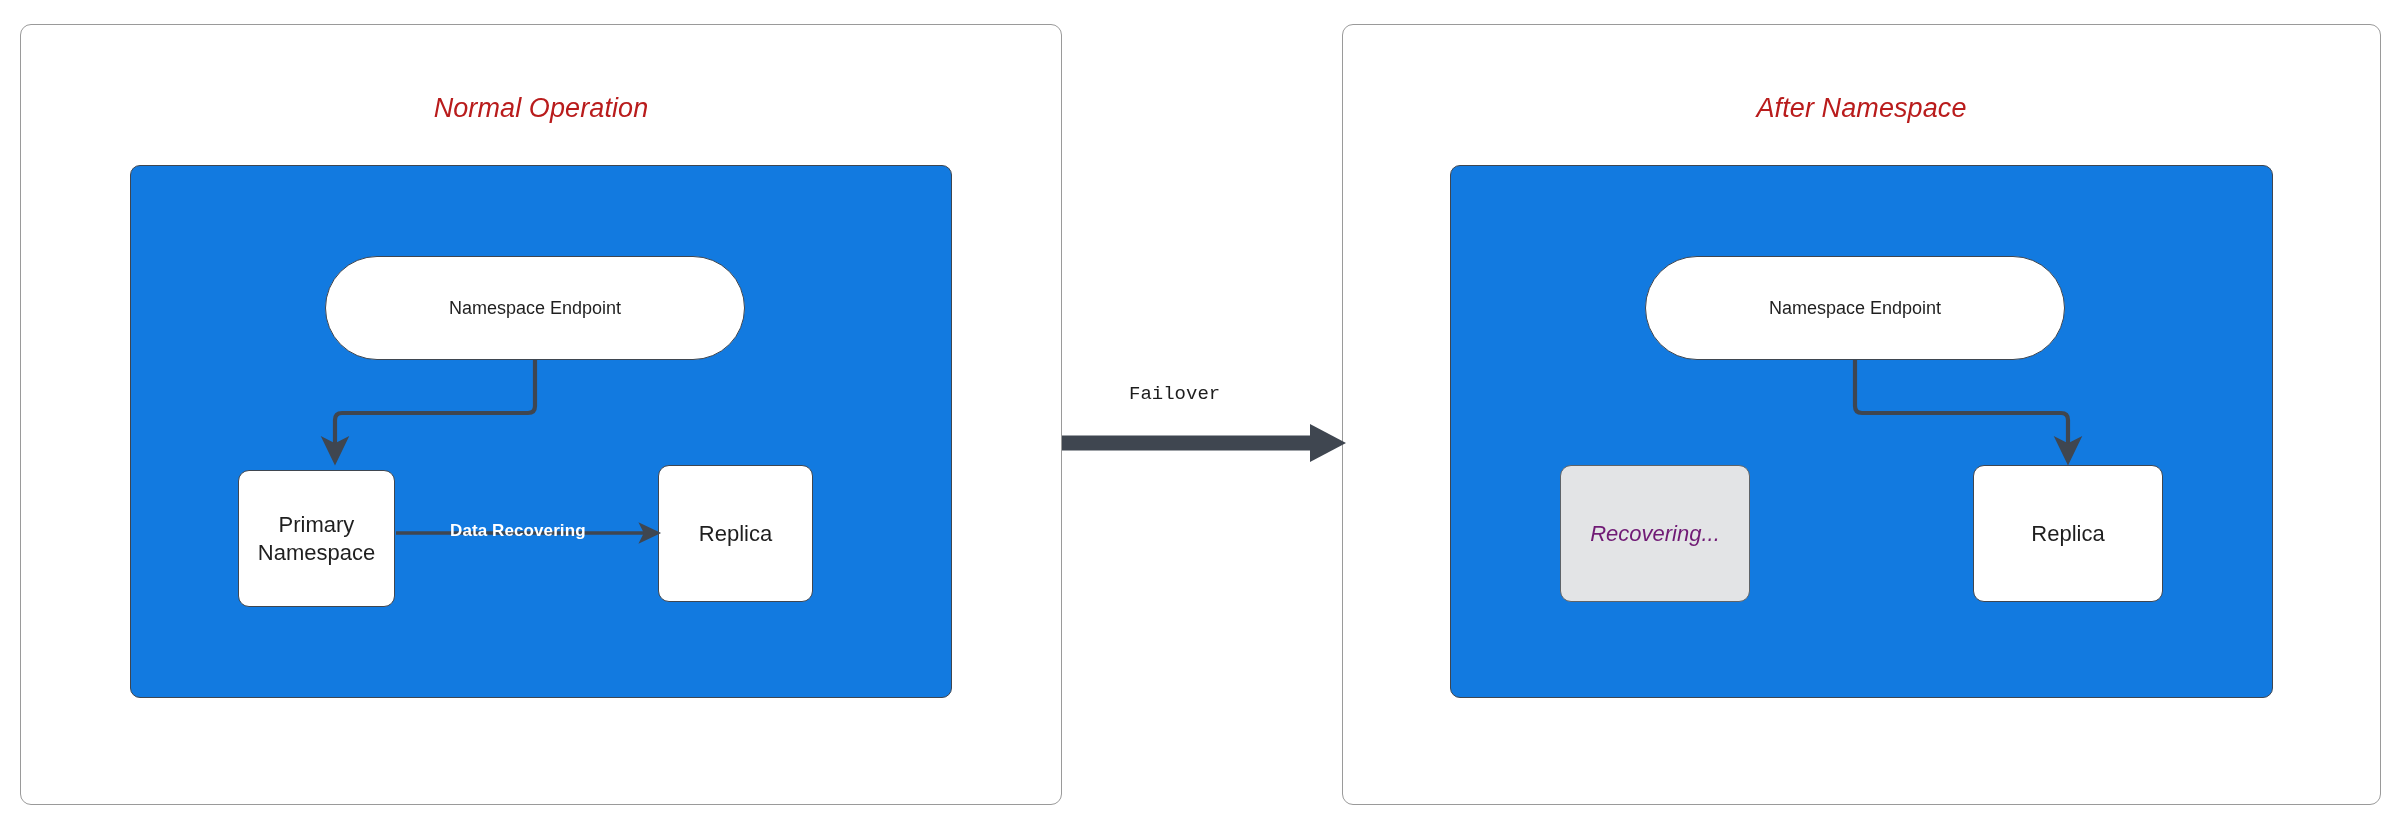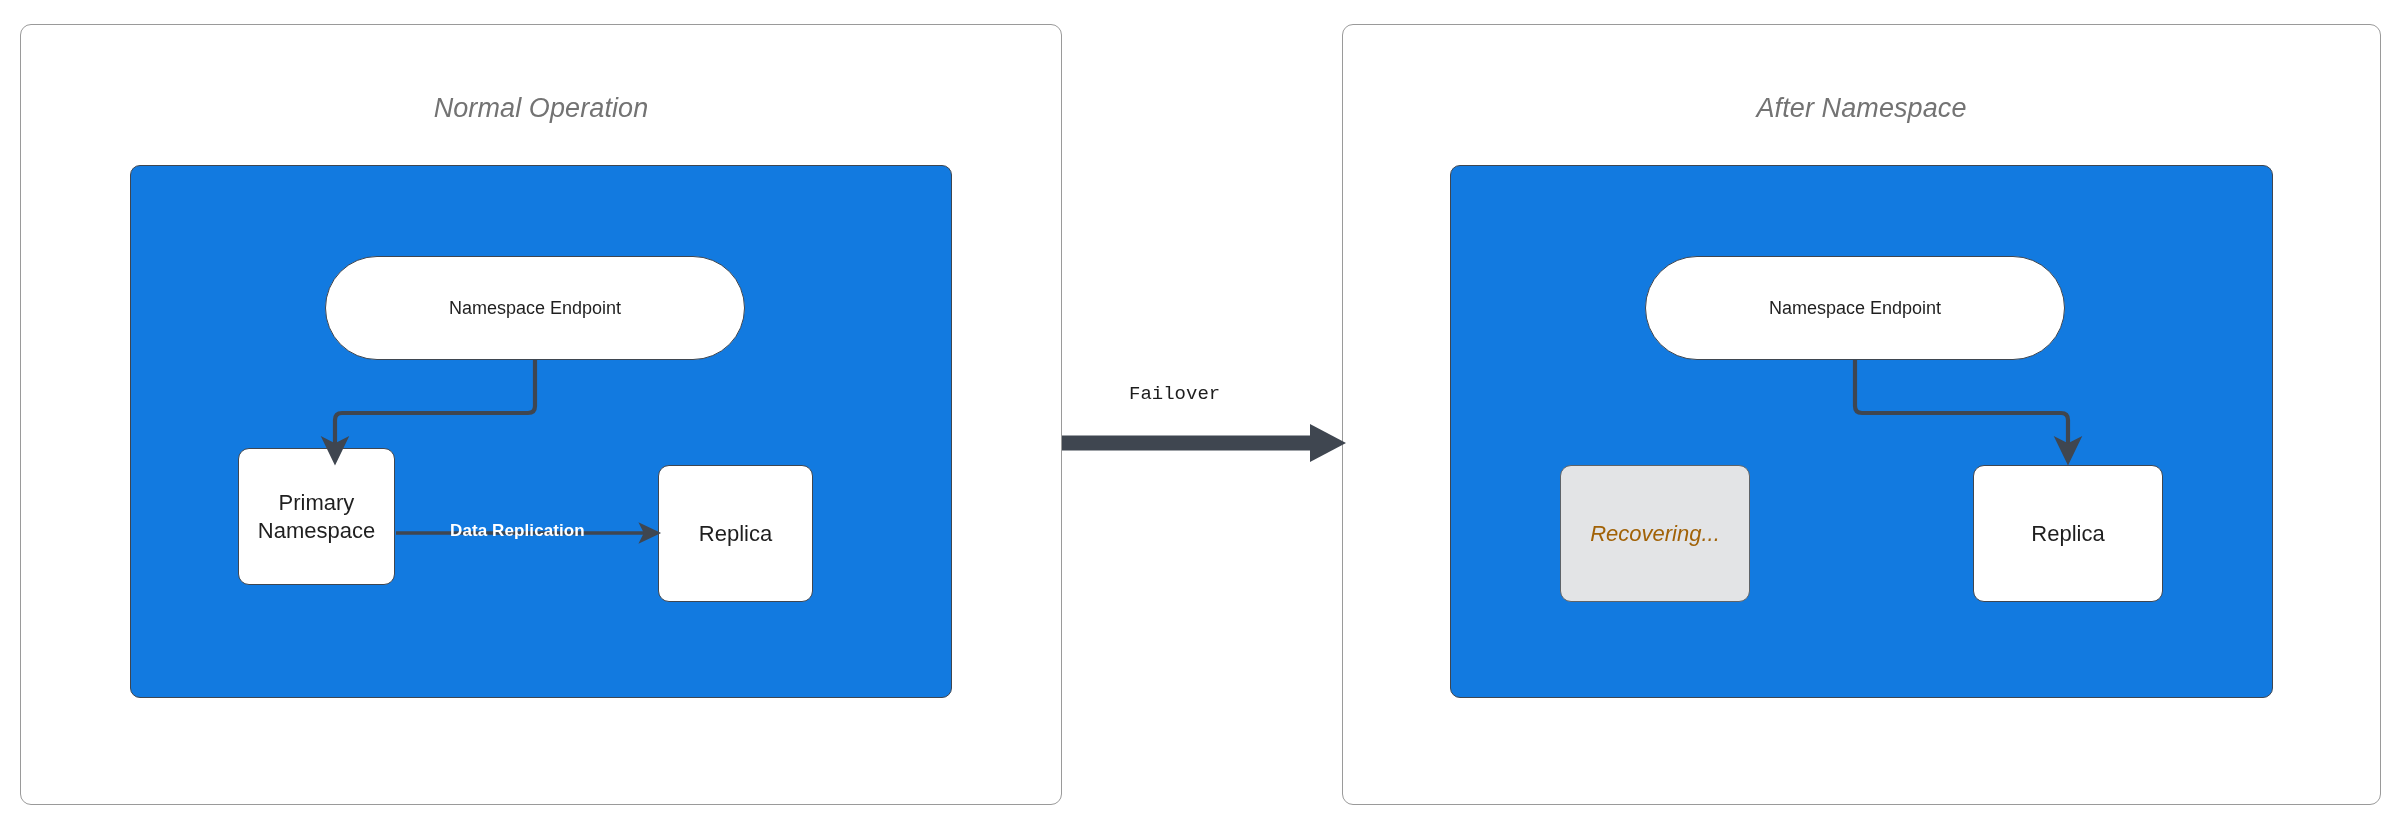--- a/index.html
+++ b/index.html
@@ -33,21 +33,21 @@
 
   .panel-title {
     position: absolute;
     top: 67px;
     left: 0;
     width: 100%;
     text-align: center;
     font-style: italic;
     font-size: 27px;
     line-height: 32px;
-    color: #737373;
+    color: #b91c1c;
     letter-spacing: 0.1px;
     white-space: nowrap;
   }
 
   
   .blue-group {
     position: absolute;
     box-sizing: border-box;
     background: #127ae0;
     border: 1.6px solid #3f4650;
@@ -74,27 +74,27 @@
   .node.pill {
     border-radius: 60px;
     font-size: 18px;
   }
   .node.box {
     border-radius: 11px;
   }
   .node.disabled {
     background: #e3e4e6;
     border-color: #5e6368;
-    color: #a16207;
+    color: #701a75;
     font-style: italic;
   }
 
   
   #node-endpoint-left  { left: 325px; top: 256px; width: 420px; height: 104px; }
-  #node-primary        { left: 238px; top: 448px; width: 157px; height: 137px; }
+  #node-primary        { left: 238px; top: 470px; width: 157px; height: 137px; }
   #node-replica-left   { left: 658px; top: 465px; width: 155px; height: 137px; }
 
   
   #node-endpoint-right { left: 1645px; top: 256px; width: 420px; height: 104px; }
   #node-recovering     { left: 1560px; top: 465px; width: 190px; height: 137px; }
   #node-replica-right  { left: 1973px; top: 465px; width: 190px; height: 137px; }
 
   
   .connector-layer {
     position: absolute;
@@ -147,21 +147,21 @@
   </div>
 
   <div class="node box" id="node-primary">
     <span><span>Primary</span><br><span>Namespace</span></span>
   </div>
 
   <div class="node box" id="node-replica-left">
     <span>Replica</span>
   </div>
 
-  <div class="edge-label" id="label-data-replication">Data Replication</div>
+  <div class="edge-label" id="label-data-replication">Data Recovering</div>
 
   <div class="panel" id="panel-right">
     <div class="panel-title">After Namespace</div>
   </div>
 
   <div class="blue-group" id="group-right"></div>
 
   <div class="node pill" id="node-endpoint-right">
     <span>Namespace Endpoint</span>
   </div>

